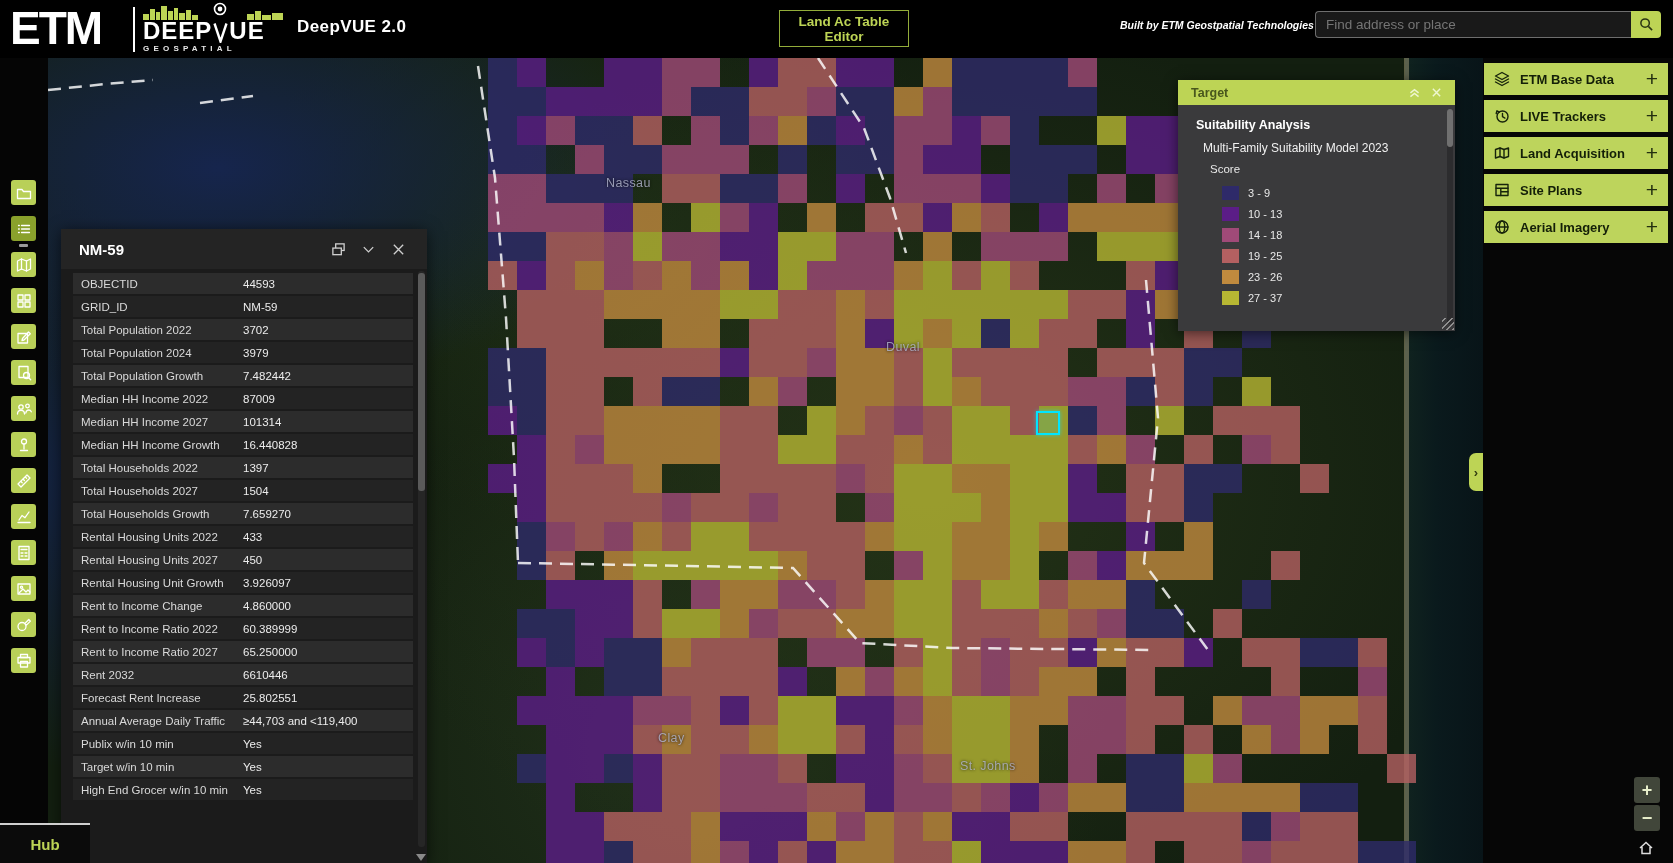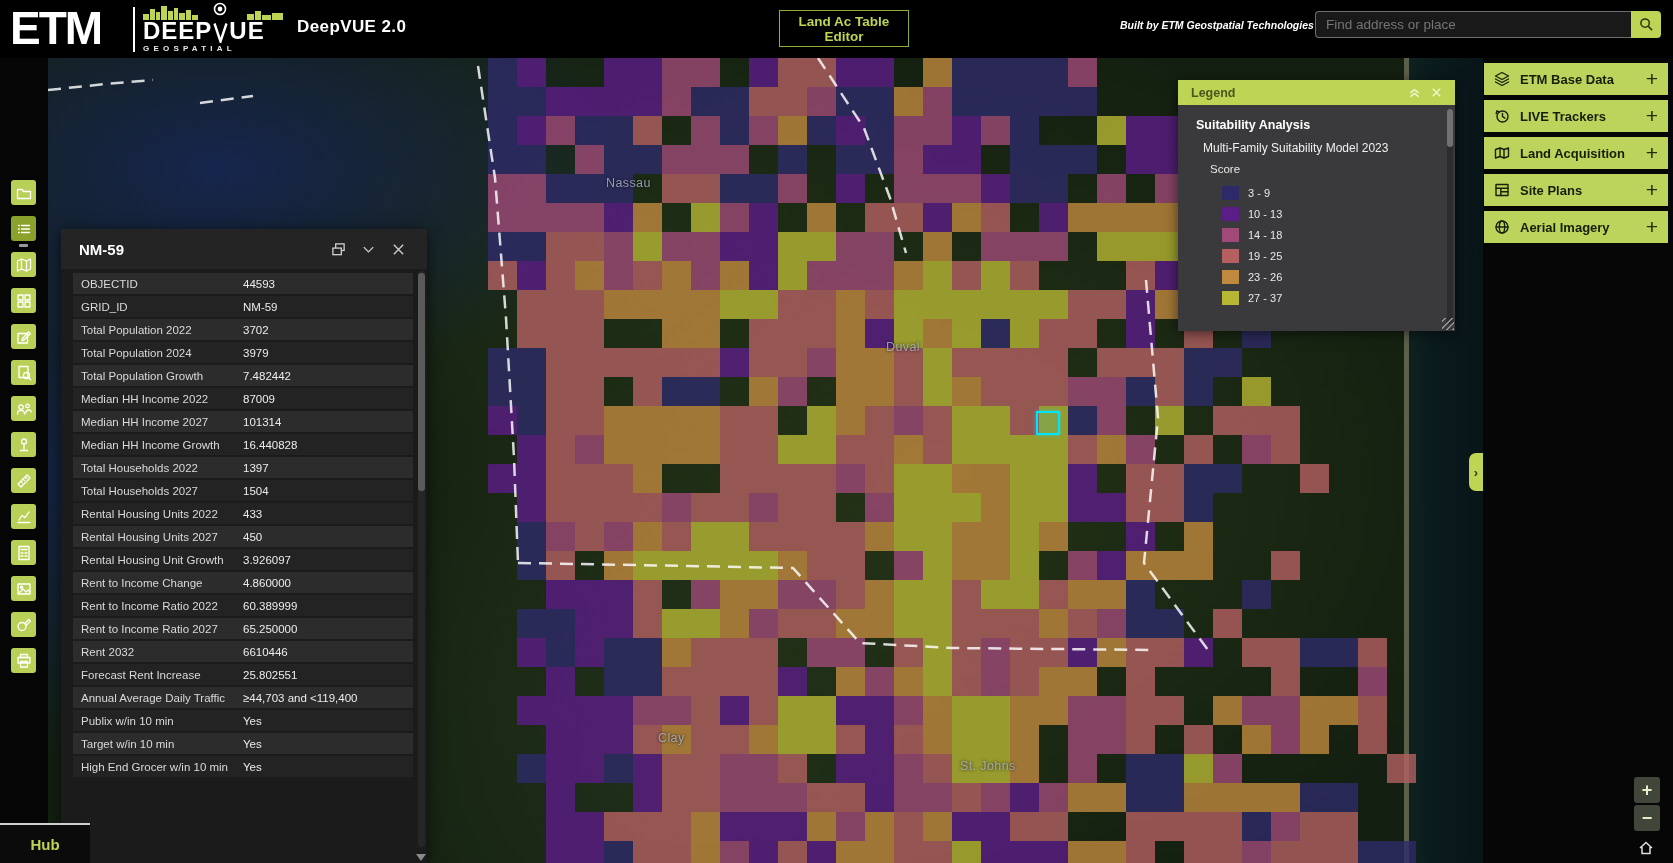--- a/index.html
+++ b/index.html
@@ -1002,20 +1002,24 @@
         <span class="attr-value">16.440828</span>
       </div>
       <div class="attr-row odd">
         <span class="attr-label">Total Households 2022</span>
         <span class="attr-value">1397</span>
       </div>
       <div class="attr-row even">
         <span class="attr-label">Total Households 2027</span>
         <span class="attr-value">1504</span>
       </div>
+      <div class="attr-row odd">
+        <span class="attr-label">Total Households Growth</span>
+        <span class="attr-value">7.659270</span>
+      </div>
       <div class="attr-row even">
         <span class="attr-label">Rental Housing Units 2022</span>
         <span class="attr-value">433</span>
       </div>
       <div class="attr-row odd">
         <span class="attr-label">Rental Housing Units 2027</span>
         <span class="attr-value">450</span>
       </div>
       <div class="attr-row even">
         <span class="attr-label">Rental Housing Unit Growth</span>
@@ -1058,21 +1062,21 @@
         <span class="attr-value">Yes</span>
       </div>
       <div class="popup-scroll"></div>
     <div class="popup-thumb"></div>
     <div class="scroll-arrow"></div>
   </div>
 </section>
 
 <section class="legend">
   <div class="legend-header">
-    <div class="legend-title">Legend</div>
+    <div class="legend-title">Target</div>
     <button class="legend-hbtn">
       <svg viewBox="0 0 16 16">
         <path d="M3 8.5l5-4 5 4M3 13l5-4 5 4"></path>
       </svg>
     </button>
     <button class="legend-hbtn">
       <svg viewBox="0 0 16 16">
           <path d="M3.5 3.5l9 9M12.5 3.5l-9 9"></path>
         </svg>
     </button>

